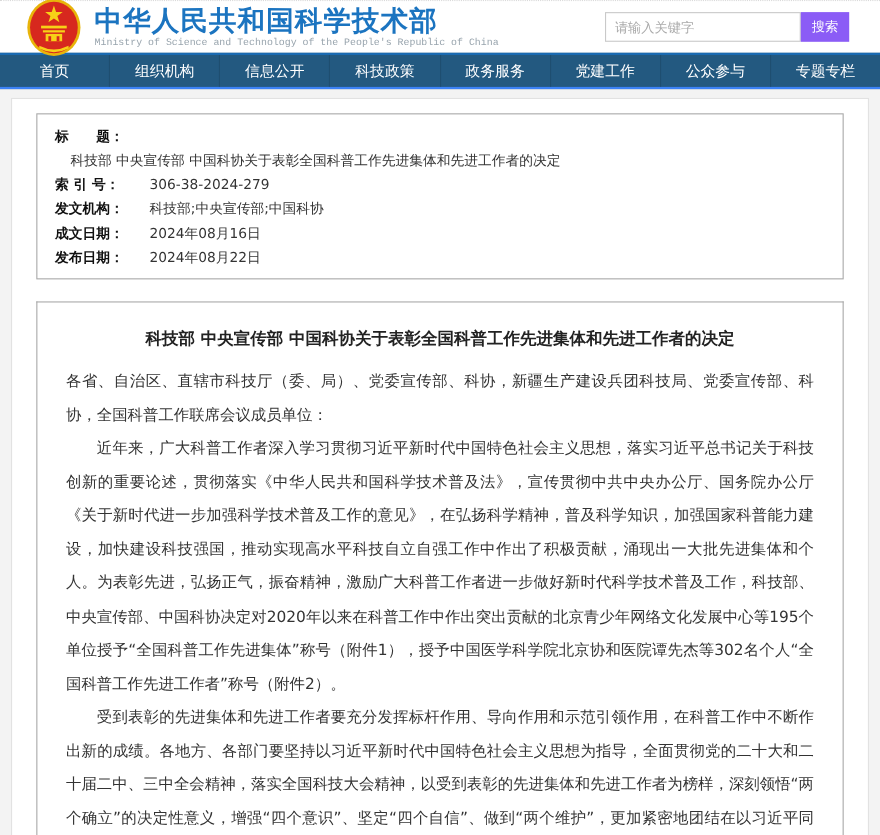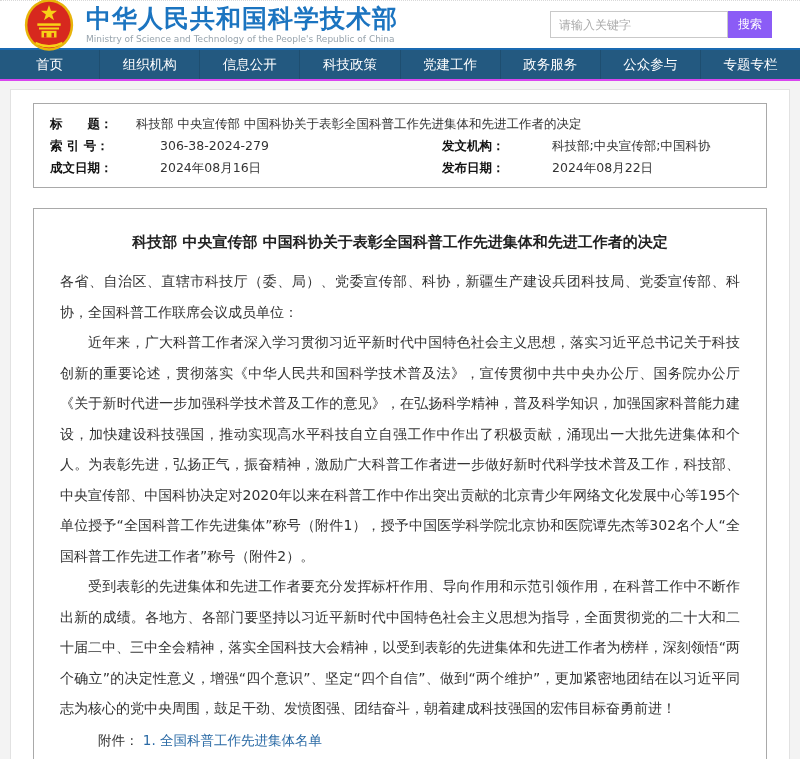--- a/index.html
+++ b/index.html
@@ -5,43 +5,43 @@
   * { margin:0; padding:0; box-sizing:border-box; }
   html,body { width:800px; height:759px; overflow:hidden; background:#f3f3f3;
     font-family:"DejaVu Sans","Liberation Sans",sans-serif; }
 
   
   .header { height:48px; background:#fff; display:flex; align-items:center;
     padding:0 28px 0 24px; border-top:1px dotted #d9d9d9; }
   .emblem { width:50px; height:54px; flex:0 0 auto; margin-right:12px; }
   .brand { flex:1 1 auto; }
   .brand-title { color:#1b74c0; font-size:25px; font-weight:bold; letter-spacing:1px; line-height:1.1; }
-  .brand-sub { color:#98a4ad; font-size:9px; margin-top:2px; }
+  .brand-sub { color:#98a4ad; font-size:9px; margin-top:2px;font-family:Liberation Mono, monospace; }
   .search { display:flex; align-items:center; }
   .search input { width:178px; height:27px; border:1px solid #c9c9c9; padding:0 8px;
     font-size:12px; color:#333; outline:none; }
   .search input::placeholder { color:#aaa; }
   .search button { width:44px; height:27px; border:none; background:#8b5cf6; color:#fff;
     font-size:12px; cursor:pointer; }
 
   
   .nav { height:33px; background:#235980; border-top:2px solid #1a6ab1;
-    border-bottom:2px solid #d946ef; display:flex; }
+    border-bottom:2px solid #3b82f6; display:flex; }
   .nav-item { flex:1 1 0; display:flex; align-items:center; justify-content:center;
     color:#fff; font-size:13.5px; cursor:pointer; border-right:1px solid rgba(0,0,0,.12); }
   .nav-item:last-child { border-right:none; }
 
   
   .page { padding:8px 10px 0; }
   .container { background:#fff; border:1px solid #e2e2e2; min-height:648px; position:relative; }
 
   .meta-box { margin:13px 22px 0; border:1px solid #a9a9a9; padding:9px 16px 8px;
     font-size:12.5px; color:#333; }
-  .meta-row { display:flex; line-height:22px; }
-  .meta-pair { display:flex;gap:24px; }
+  .meta-row { display:flex; line-height:22px;flex-direction:column; }
+  .meta-pair { display:flex; }
   .meta-pair.first { width:56%; }
   .meta-label { font-weight:bold; color:#111; white-space:pre; min-width:72px; }
   .meta-value { color:#333; padding-left:14px; }
 
   .doc-box { margin:20px 22px 0; border:1px solid #a9a9a9; border-bottom:none;
     padding:24px 26px 14px; min-height:522px; position:relative; }
   .doc-title { text-align:center; font-weight:bold; font-size:15px; color:#222; margin-bottom:14px; }
   .doc-para { font-size:14px; color:#333; line-height:2.18; text-align:justify; }
   .doc-para.indent { text-indent:2em; }
   .attachments { margin-top:2px; padding-left:38px; font-size:13.5px; line-height:2.15; color:#333; }
@@ -70,22 +70,22 @@
     <input type="text" placeholder="请输入关键字" style="">
     <button>搜索</button>
   </div>
 </div>
 
 <div class="nav">
   <div class="nav-item">首页</div>
   <div class="nav-item">组织机构</div>
   <div class="nav-item">信息公开</div>
   <div class="nav-item">科技政策</div>
+  <div class="nav-item">政务服务</div>
   <div class="nav-item">党建工作</div>
-  <div class="nav-item">政务服务</div>
   <div class="nav-item">公众参与</div>
   <div class="nav-item">专题专栏</div>
 </div>
 
 <div class="page">
   <div class="container">
 
     <div class="meta-box">
       <div class="meta-row">
         <span class="meta-label">标　　题：</span>

